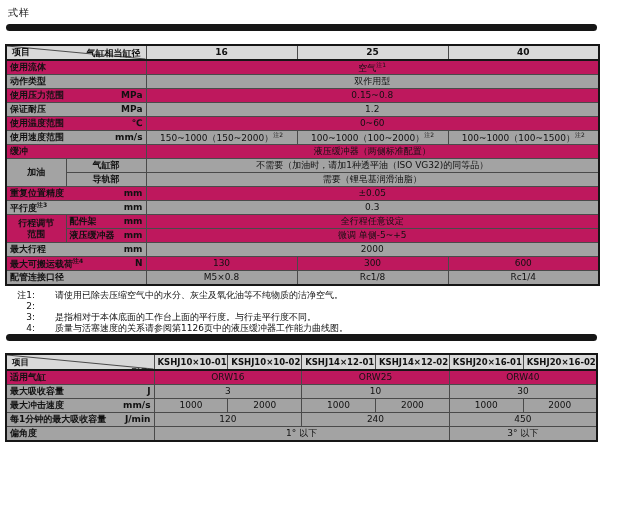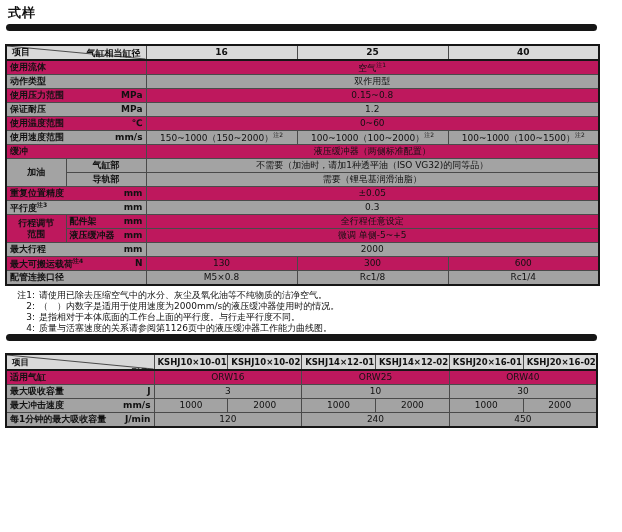--- a/index.html
+++ b/index.html
@@ -3,21 +3,21 @@
 <meta charset="utf-8">
 <style>
   html,body{margin:0;padding:0;background:#fff;}
   body{
     width:622px;height:532px;overflow:hidden;
     font-family:"DejaVu Sans","Liberation Sans",sans-serif;
     color:#111;-webkit-font-smoothing:antialiased;
   }
   .page{padding:2px 24px 0 5px;}
   .sec-title{
-    font-size:13px;font-weight:bold;letter-spacing:1px;
+    font-size:10px;font-weight:normal;letter-spacing:1px;
     margin:3px 0 4px 3px;line-height:15px;
   }
   .black-bar{
     height:7px;background:#161616;border-radius:4px;margin:0 1px;
   }
   table.spec{
     width:100%;border-collapse:collapse;table-layout:fixed;
     font-size:9px;margin-top:13px;
     border:2px solid #161616;
   }
@@ -34,21 +34,21 @@
   .unit{font-weight:bold;}
   sup{font-size:6px;line-height:6px;}
   td.corner{position:relative;padding:0;}
   .diag{position:absolute;left:0;top:0;width:100%;height:100%;display:block;}
   .c-tr{position:absolute;top:2px;right:5px;text-align:right;font-weight:bold;line-height:10px;}
   .c-tr .sub-u{padding-right:10px;}
   .c-bl{position:absolute;bottom:1px;left:5px;font-weight:bold;}
   td.hcol{font-weight:bold;}
   .notes{font-size:9px;line-height:11px;margin:4px 0 0 4px;}
   .note-row{display:flex;}
-  .note-num{width:26px;text-align:right;flex:0 0 26px;margin-right:4px;white-space:nowrap;}
+  .note-num{width:26px;text-align:right;flex:0 0 26px;margin-right:20px;white-space:nowrap;}
   .sec2{margin-top:16px;}
   table.spec2{margin-top:12px;}
   table.spec2 tr.hd td{font-size:8.5px;}
 </style>
 </head>
 <body>
 
 <div class="page">
 
   <div class="sec-title">式样</div>
@@ -223,21 +223,20 @@
   </tbody>
     </table>
 
   <div class="notes">
     <div class="note-row">
         <span class="note-num">注1:</span>
         <span>请使用已除去压缩空气中的水分、灰尘及氧化油等不纯物质的洁净空气。</span>
       </div>
     <div class="note-row">
         <span class="note-num">2:</span>
-        <span>（　）内数字是适用于使用速度为2000mm/s的液压缓冲器使用时的情况。</span>
       </div>
     <div class="note-row">
         <span class="note-num">3:</span>
         <span>是指相对于本体底面的工作台上面的平行度。与行走平行度不同。</span>
       </div>
     <div class="note-row">
         <span class="note-num">4:</span>
         <span>质量与活塞速度的关系请参阅第1126页中的液压缓冲器工作能力曲线图。</span>
       </div>
   </div>
@@ -309,17 +308,26 @@
       <td class="lblcell">
             <div class="lbl">
               <span>每1分钟的最大吸收容量</span>
               <span class="unit">J/min</span>
             </div>
           </td>
       <td colspan="2">120</td>
       <td colspan="2">240</td>
       <td colspan="2">450</td>
     </tr>
+    <tr class="g">
+      <td class="lblcell">
+            <div class="lbl">
+              <span>偏角度</span>
+            </div>
+          </td>
+      <td colspan="4">1° 以下</td>
+      <td colspan="2">3° 以下</td>
+    </tr>
 
   </tbody>
     </table>
 
 </div>
 
 </body></html>

